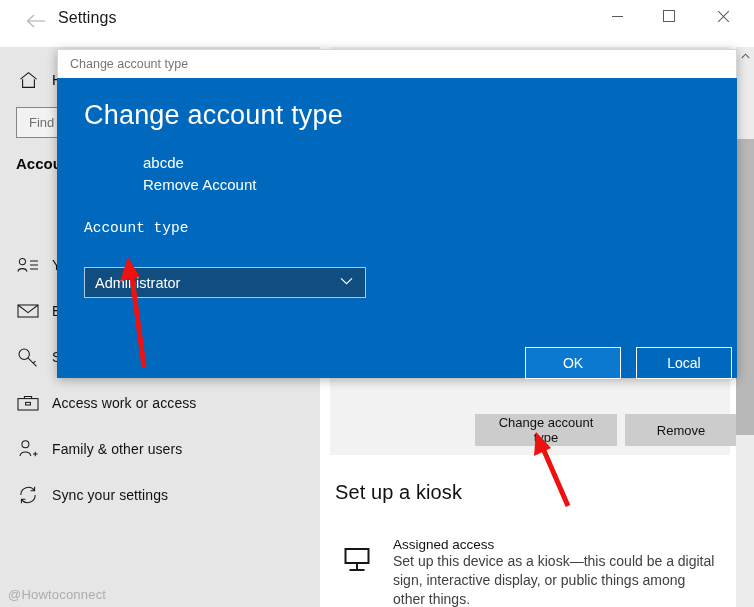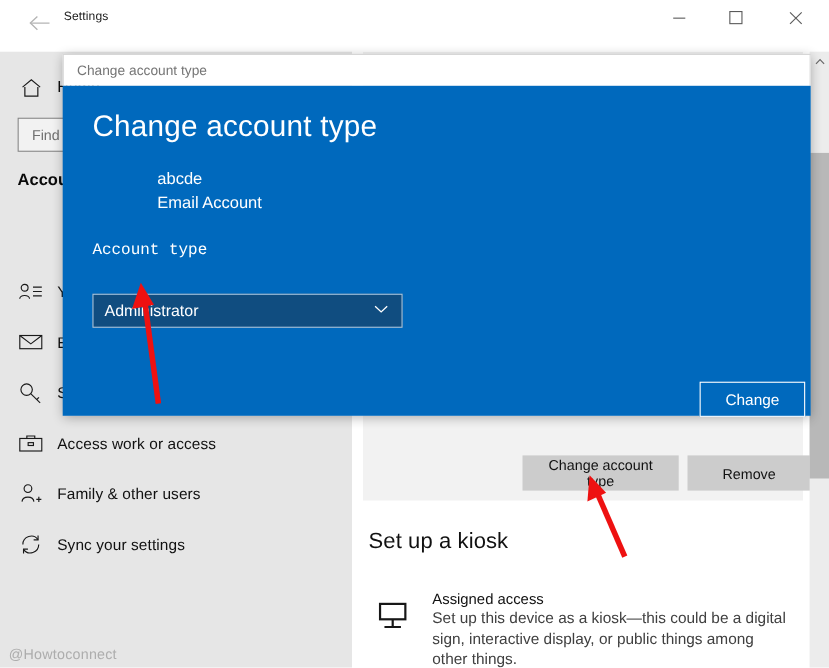--- a/index.html
+++ b/index.html
@@ -37,21 +37,21 @@
     left: 14px; top: 4px;
     width: 44px; height: 34px;
     display: flex; align-items: center; justify-content: center;
     color: #b4b4b4;
     font-size: 17px;
     line-height: 1;
   }
   #titlebar-title {
     position: absolute;
     left: 58px; top: 9px;
-    font-size: 11px;
+    font-size: 16px;
     color: #1a1a1a;
     letter-spacing: .1px;
   }
   .wincontrol {
     position: absolute;
     top: 0;
     width: 46px; height: 32px;
     display: flex; align-items: center; justify-content: center;
     color: #5a5a5a;
   }
@@ -461,33 +461,34 @@
   </div>
 </div>
 
 <div id="dialog">
   <div id="dialog-titlebar">
     <span id="dialog-title">Change account type</span>
   </div>
   <div id="dialog-body">
     <div id="dialog-heading">Change account type</div>
     <div id="dialog-username">abcde</div>
-    <div id="dialog-accounttype-label">Email Account</div>
+    <div id="dialog-accounttype-label">Remove Account</div>
     <div id="field-label">Account type</div>
 
     <div id="account-type-dropdown">
       <span id="dropdown-value">Administrator</span>
       <span id="dropdown-chevron">
         <svg width="13" height="8" viewBox="0 0 13 8" aria-hidden="true">
           <path d="M1 1.4 L6.5 6.6 L12 1.4" fill="none" stroke="#ffffff" stroke-width="1.2"></path>
         </svg>
       </span>
     </div>
 
-    <button class="dialog-button" id="btn-cancel">Change</button>
+    <button class="dialog-button" id="btn-ok">OK</button>
+    <button class="dialog-button" id="btn-cancel">Local</button>
   </div>
 </div>
 
 <svg class="arrow-svg" id="arrow-dropdown" width="60" height="115" viewBox="0 0 60 115">
   <path d="M34 112 L22 22" stroke="#ee1111" stroke-width="5" fill="none"></path>
   <path d="M18 2 L10 26 L30 22 Z" fill="#ee1111"></path>
 </svg>
 
 <svg class="arrow-svg" id="arrow-button" width="70" height="80" viewBox="0 0 70 80">
   <path d="M48 76 L22 16" stroke="#ee1111" stroke-width="5" fill="none"></path>

